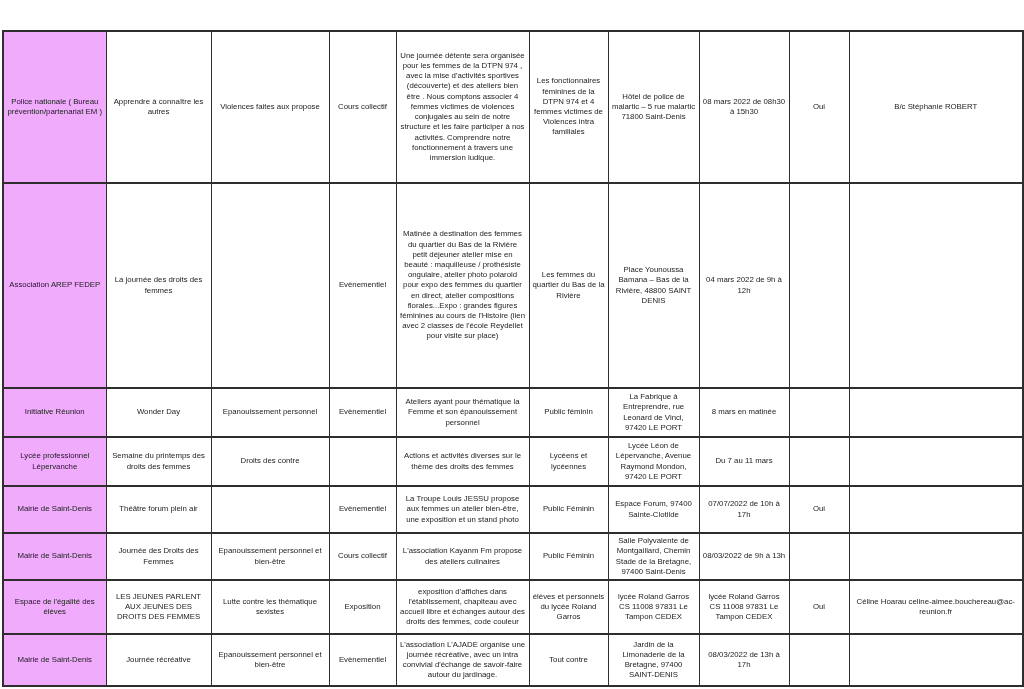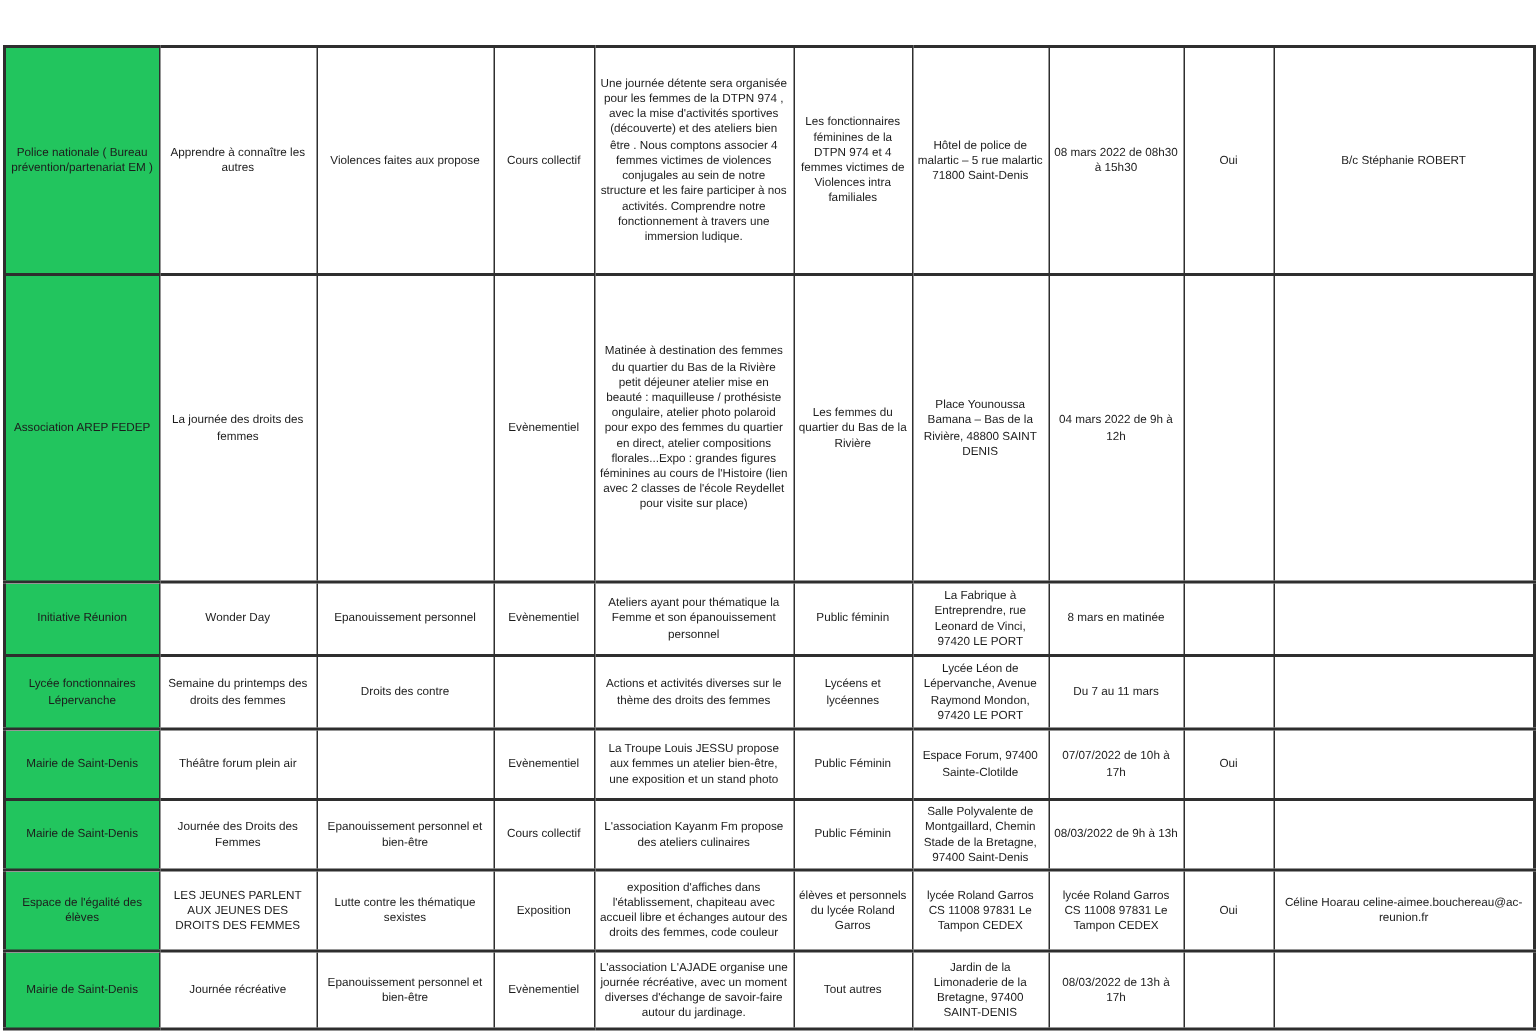--- a/index.html
+++ b/index.html
@@ -30,21 +30,21 @@
     font-size: 7.8px;
     line-height: 10.2px;
     color: #1c1c1c;
     text-align: center;
     vertical-align: middle;
     padding: 1px 3px;
     overflow: hidden;
     word-wrap: break-word;
   }
   td.org {
-    background: #22c55e;
+    background: #f0abfc;
     margin-left: 15px;
   }
   
   tr.r0 { height: 152px; }
   tr.r1 { height: 205px; }
   tr.r2 { height: 49px; }
   tr.r3 { height: 49px; }
   tr.r4 { height: 47px; }
   tr.r5 { height: 47px; }
   tr.r6 { height: 54px; }
@@ -97,21 +97,21 @@
       <td>Epanouissement personnel</td>
       <td>Evènementiel</td>
       <td>Ateliers ayant pour thématique la Femme et son épanouissement personnel</td>
       <td>Public féminin</td>
       <td>La Fabrique à Entreprendre, rue Leonard de Vinci, 97420 LE PORT</td>
       <td>8 mars en matinée</td>
       <td></td>
       <td></td>
     </tr>
     <tr class="r3">
-      <td class="org">Lycée fonctionnaires Lépervanche</td>
+      <td class="org">Lycée professionnel Lépervanche</td>
       <td>Semaine du printemps des droits des femmes</td>
       <td>Droits des contre</td>
       <td></td>
       <td>Actions et activités diverses sur le thème des droits des femmes</td>
       <td>Lycéens et lycéennes</td>
       <td>Lycée Léon de Lépervanche, Avenue Raymond Mondon, 97420 LE PORT</td>
       <td>Du 7 au 11 mars</td>
       <td></td>
       <td></td>
     </tr>
@@ -149,21 +149,21 @@
       <td>lycée Roland Garros CS 11008 97831 Le Tampon CEDEX</td>
       <td>lycée Roland Garros CS 11008 97831 Le Tampon CEDEX</td>
       <td>Oui</td>
       <td>Céline Hoarau celine-aimee.bouchereau@ac-reunion.fr</td>
     </tr>
     <tr class="r7">
       <td class="org">Mairie de Saint-Denis</td>
       <td>Journée récréative</td>
       <td>Epanouissement personnel et bien-être</td>
       <td>Evènementiel</td>
-      <td>L'association L'AJADE organise une journée récréative, avec un moment diverses d'échange de savoir-faire autour du jardinage.</td>
-      <td>Tout autres</td>
+      <td>L'association L'AJADE organise une journée récréative, avec un intra convivial d'échange de savoir-faire autour du jardinage.</td>
+      <td>Tout contre</td>
       <td>Jardin de la Limonaderie de la Bretagne, 97400 SAINT-DENIS</td>
       <td>08/03/2022 de 13h à 17h</td>
       <td></td>
       <td></td>
     </tr>
   </tbody>
 </table>
 
 </body></html>

